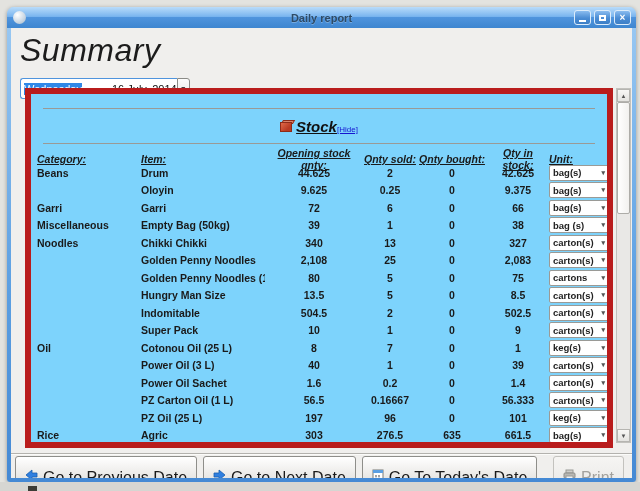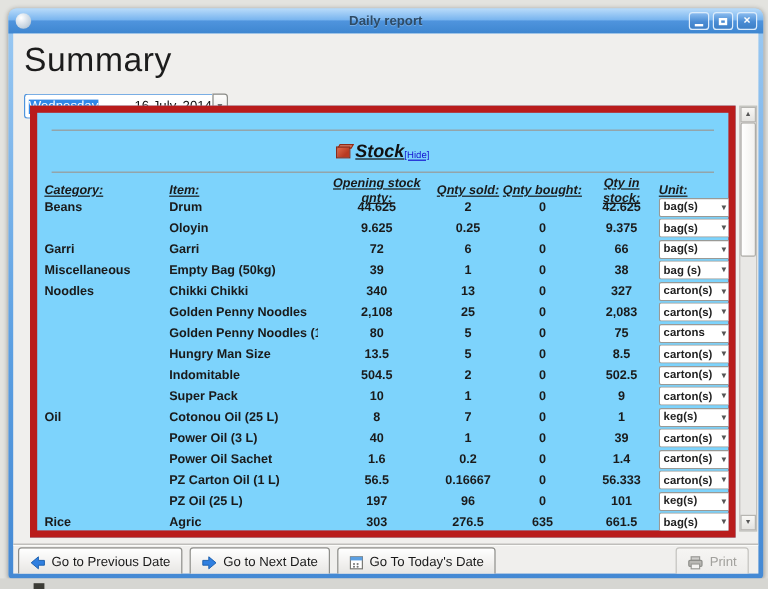--- a/index.html
+++ b/index.html
@@ -22,22 +22,22 @@
   .wbtn { width:17px; height:15px; border-radius:3px; border:1px solid #dcecfb;
     background:linear-gradient(#8abcef,#4a8cd4 55%,#3d7fc6);
     display:flex; align-items:center; justify-content:center; cursor:pointer; }
   .glyph-min { width:7px; height:2px; background:#fff; margin-top:6px; }
   .glyph-max { width:7px; height:6px; border:2px solid #fff; }
   .glyph-close { color:#fff; font-size:10px; font-weight:bold; line-height:1; }
 
   
   .content { position:absolute; left:4px; right:4px; top:21px; bottom:4px;
     background:#f0efed; overflow:hidden; }
-  .summary { font-size:28px; font-weight:normal; color:#1c1c1c; letter-spacing:.5px;
-    margin:6px 0 0 9px; line-height:32px; }
+  .summary { font-size:32px; font-weight:normal; color:#1c1c1c; letter-spacing:.5px;
+    margin:6px 0 0 9px; line-height:32px;font-style:italic; }
 
   .datefield { position:absolute; left:9px; top:40px; width:170px; height:21px; display:flex;margin-top:10px; }
   .dateinput { flex:1; background:#fff; border:1px solid #4f94dd; border-right:none;
     border-radius:3px 0 0 3px; font-size:11px; display:flex; align-items:center;
     padding-left:3px; white-space:pre; }
   .sel { background:#2f88e8; color:#fff; }
   .rest { color:#111;padding-left:24px; }
   .dropbtn { width:21px; border:1px solid #8b8b87; border-radius:0 3px 3px 0;
     background:linear-gradient(#fdfdfc,#e7e6e3); display:flex; align-items:center;
     justify-content:center; font-size:8px; color:#444; cursor:pointer; }
@@ -81,23 +81,23 @@
   .sthumb { position:absolute; top:13px; left:0; width:13px; height:112px;
     background:linear-gradient(90deg,#ffffff,#f2f1ef); border:1px solid #adaca8;
     border-radius:2px; cursor:grab; }
   .strack { flex:1; }
 
   
   .footer-sep { position:absolute; left:0; right:0; top:425px; border-top:1px solid #b3b2ae;
     box-shadow:0 1px 0 #fbfbf9; }
   .footer { position:absolute; left:4px; right:8px; top:430px; height:21px;
     display:flex; gap:6px; align-items:center; }
-  .fbtn { height:21px; padding:12px 9px; display:flex; align-items:center; gap:5px;
+  .fbtn { height:21px; padding:12px 9px; display:flex; gap:5px;
     background:linear-gradient(#ffffff,#efeeec 60%,#e4e3e0); border:1px solid #8e8e8a;
-    border-radius:3px; font-size:11px; color:#1a1a1a; cursor:pointer; white-space:nowrap; }
+    border-radius:3px; font-size:16px; color:#1a1a1a; cursor:pointer; white-space:nowrap; }
   .fbtn svg { display:block; }
   .print-btn { margin-left:auto; color:#a2a19d; border-color:#c3c2be;
     background:linear-gradient(#f6f5f3,#ecebe9); cursor:default; }
 
   
   .desktop-strip { position:absolute; left:0; right:0; bottom:0; height:9px; background:#d6d6d2; }
   .artifact { position:absolute; left:28px; bottom:0; width:9px; height:5px; background:#3c3c36; }
 </style>
 </head>
 <body>

